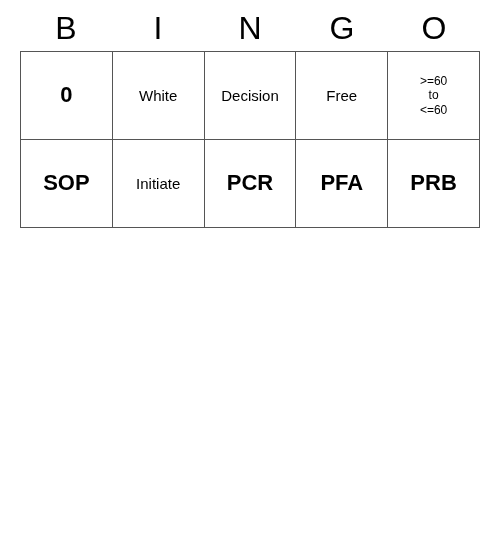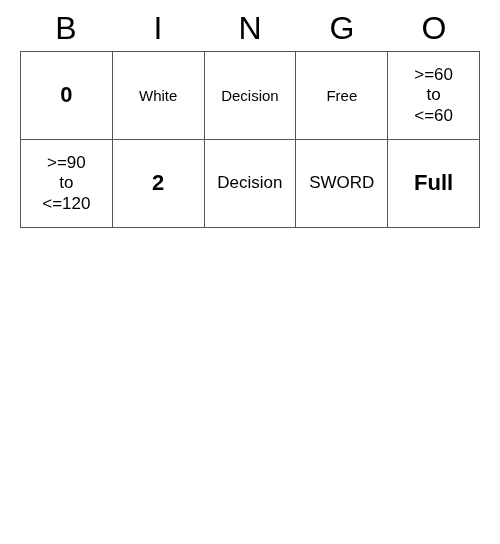--- a/index.html
+++ b/index.html
@@ -34,21 +34,21 @@
       border: 1px solid #555;
       width: 92px;
       height: 88px;
       text-align: center;
       vertical-align: middle;
       font-size: 16px;
       padding: 4px;
       line-height: 1.2;
     }
     .bingo-grid td.small-text {
-      font-size: 17px;
+      font-size: 12px;
     }
     .bingo-grid td.large-text {
       font-size: 22px;
       font-weight: bold;
     }
     .bingo-grid td.medium-text {
       font-size: 15px;
     }
   </style>
 </head>
@@ -65,20 +65,20 @@
 <table class="bingo-grid">
   <tbody id="grid-body">
       <tr>
         <td class="large-text">0</td>
         <td class="medium-text">White</td>
         <td class="medium-text">Decision</td>
         <td class="medium-text">Free</td>
         <td class="small-text">&gt;=60<br>to<br>&lt;=60</td>
       </tr>
       <tr>
-        <td class="small-text">&gt;=90<br>to<br>&lt;=120</td>
-        <td class="large-text">2</td>
-        <td class="small-text">Decision</td>
-        <td class="small-text">SWORD</td>
-        <td class="large-text">Full</td>
+        <td class="large-text">SOP</td>
+        <td class="medium-text">Initiate</td>
+        <td class="large-text">PCR</td>
+        <td class="large-text">PFA</td>
+        <td class="large-text">PRB</td>
       </tr>
     </tbody>
 </table>
 
 </body></html>

